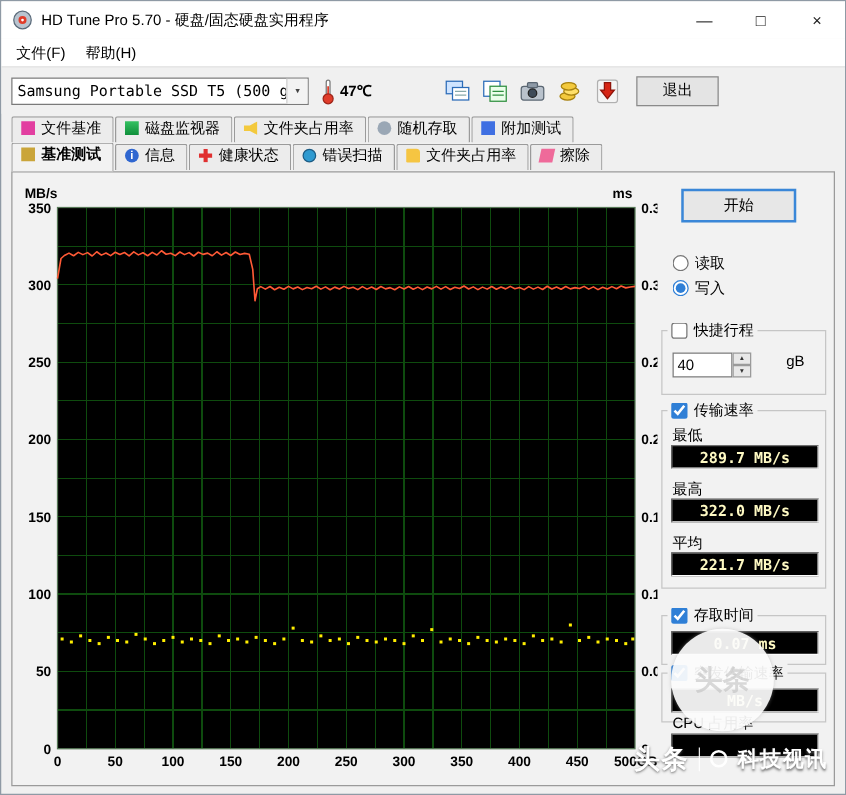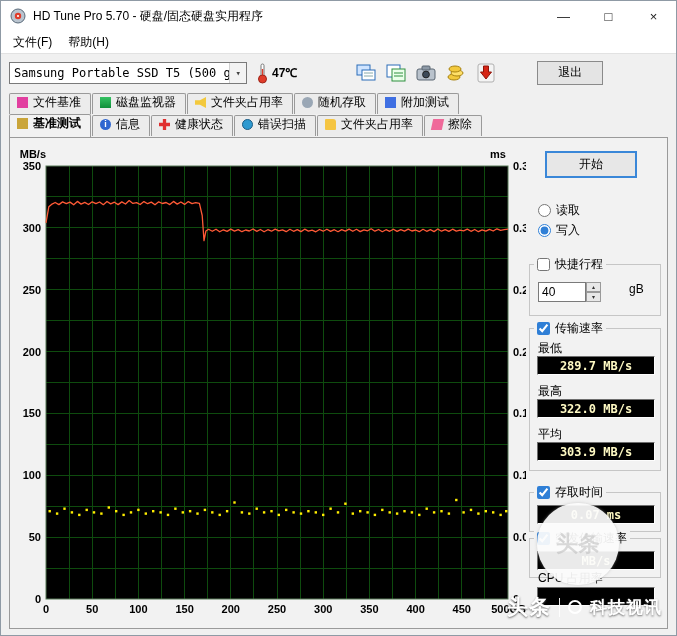--- a/index.html
+++ b/index.html
@@ -19,21 +19,21 @@
   .menuitem{padding:2px 8px;}
   
   .toolbar{position:absolute;left:0;top:52px;width:100%;height:38px;background:#f0f0f0;border-top:1px solid #e2e2e2;display:flex;align-items:center;padding:0 8px;box-sizing:border-box;}
   .combo{width:238px;height:22px;background:#fff;border:1px solid #7a7a7a;display:flex;align-items:center;justify-content:space-between;padding-left:4px;box-sizing:border-box;font-family:"DejaVu Sans Mono",monospace;font-size:12px;}
   .combo .txt{white-space:nowrap;overflow:hidden;}
   .combo-arrow{width:17px;height:100%;display:flex;align-items:center;justify-content:center;font-size:9px;color:#444;border-left:1px solid #d0d0d0;background:#f3f3f3;}
   .temp{display:flex;align-items:center;gap:4px;margin-left:10px;}
   .temp .val{font-weight:bold;}
   .tbtn{width:28px;height:26px;display:flex;align-items:center;justify-content:center;border:1px solid transparent;}
   .tbtn.first{margin-left:54px;}
-  .exitbtn{margin-left:36px;height:24px;padding:0 20px;background:#e4e4e4;border:1px solid #8a8a8a;font-size:12px;font-family:"Liberation Sans",sans-serif;}
+  .exitbtn{margin-left:8px;height:24px;padding:0 20px;background:#e4e4e4;border:1px solid #8a8a8a;font-size:12px;font-family:"Liberation Sans",sans-serif;}
   
   .tabsarea{position:absolute;left:8px;top:92px;width:659px;}
   .tabrow{display:flex;align-items:flex-end;gap:1px;height:21px;}
   .tabrow + .tabrow{height:22px;}
   .tab{display:flex;align-items:center;gap:5px;padding:0 9px 3px 7px;background:#ececec;border:1px solid #9a9a9a;border-bottom:none;border-radius:2px 2px 0 0;font-size:12px;white-space:nowrap;}
   .tab.active{background:#f2f2f2;position:relative;z-index:3;margin-bottom:-1px;padding-bottom:5px;font-weight:bold;}
   .tabicon{width:11px;height:11px;display:inline-block;flex:0 0 auto;}
   .ic-file-benchmark{background:#e23fa0;}
   .ic-disk-monitor{background:linear-gradient(180deg,#35c162,#0f8f3a);}
   .ic-aam{background:#f3c93d;clip-path:polygon(0 30%,45% 30%,100% 0,100% 100%,45% 70%,0 70%);}
@@ -367,21 +367,21 @@
         <span class="glabel" style="top:11px">最低</span>
         <div class="valuebox" style="top:27px">
             <span>289.7 MB/s</span>
           </div>
         <span class="glabel" style="top:54px">最高</span>
         <div class="valuebox" style="top:70px">
             <span>322.0 MB/s</span>
           </div>
         <span class="glabel" style="top:97px">平均</span>
         <div class="valuebox" style="top:113px">
-            <span>303.9 MB/s</span>
+            <span>221.7 MB/s</span>
           </div>
       </div>
 
       <div class="group" style="top:354px;height:40px">
         <label class="legend">
           <input type="checkbox" checked="" style="">
           <span>存取时间</span>
         </label>
         <div class="valuebox" style="top:12px">
             <span>0.07 ms</span>

